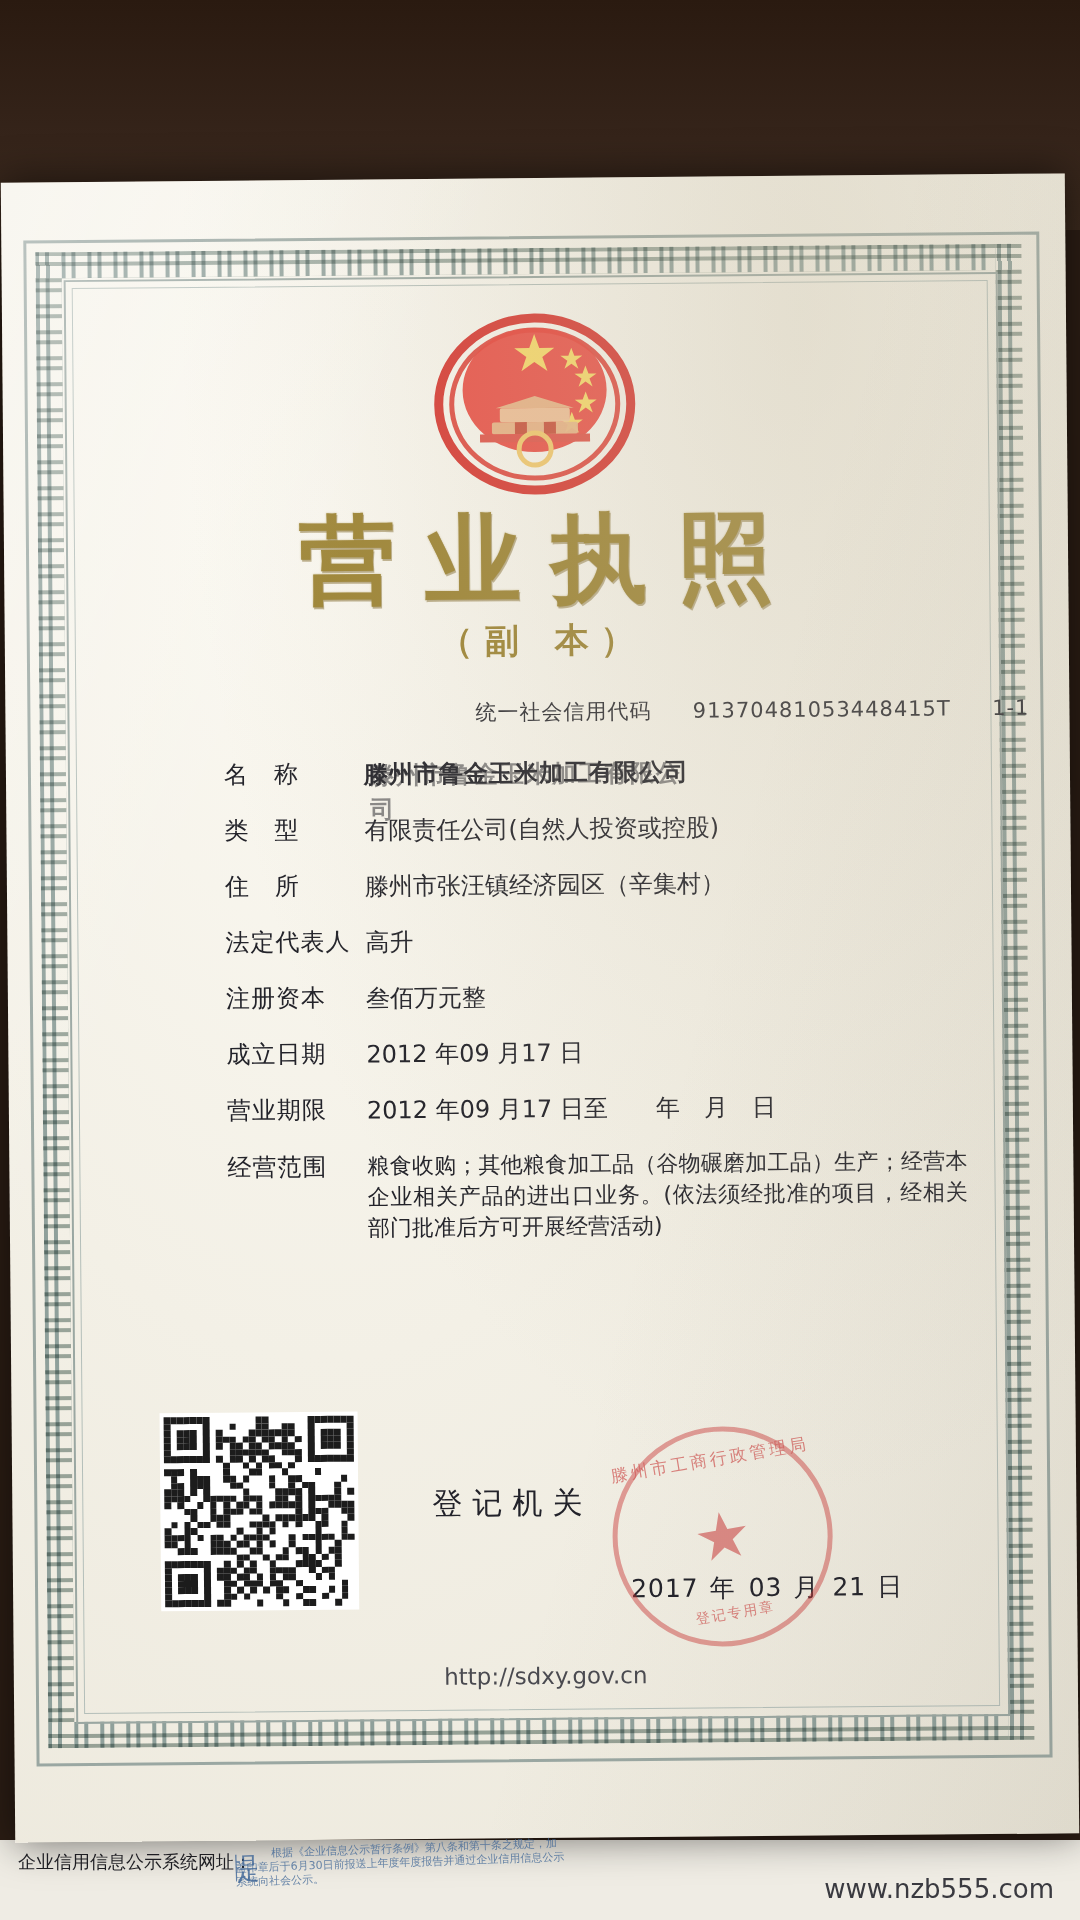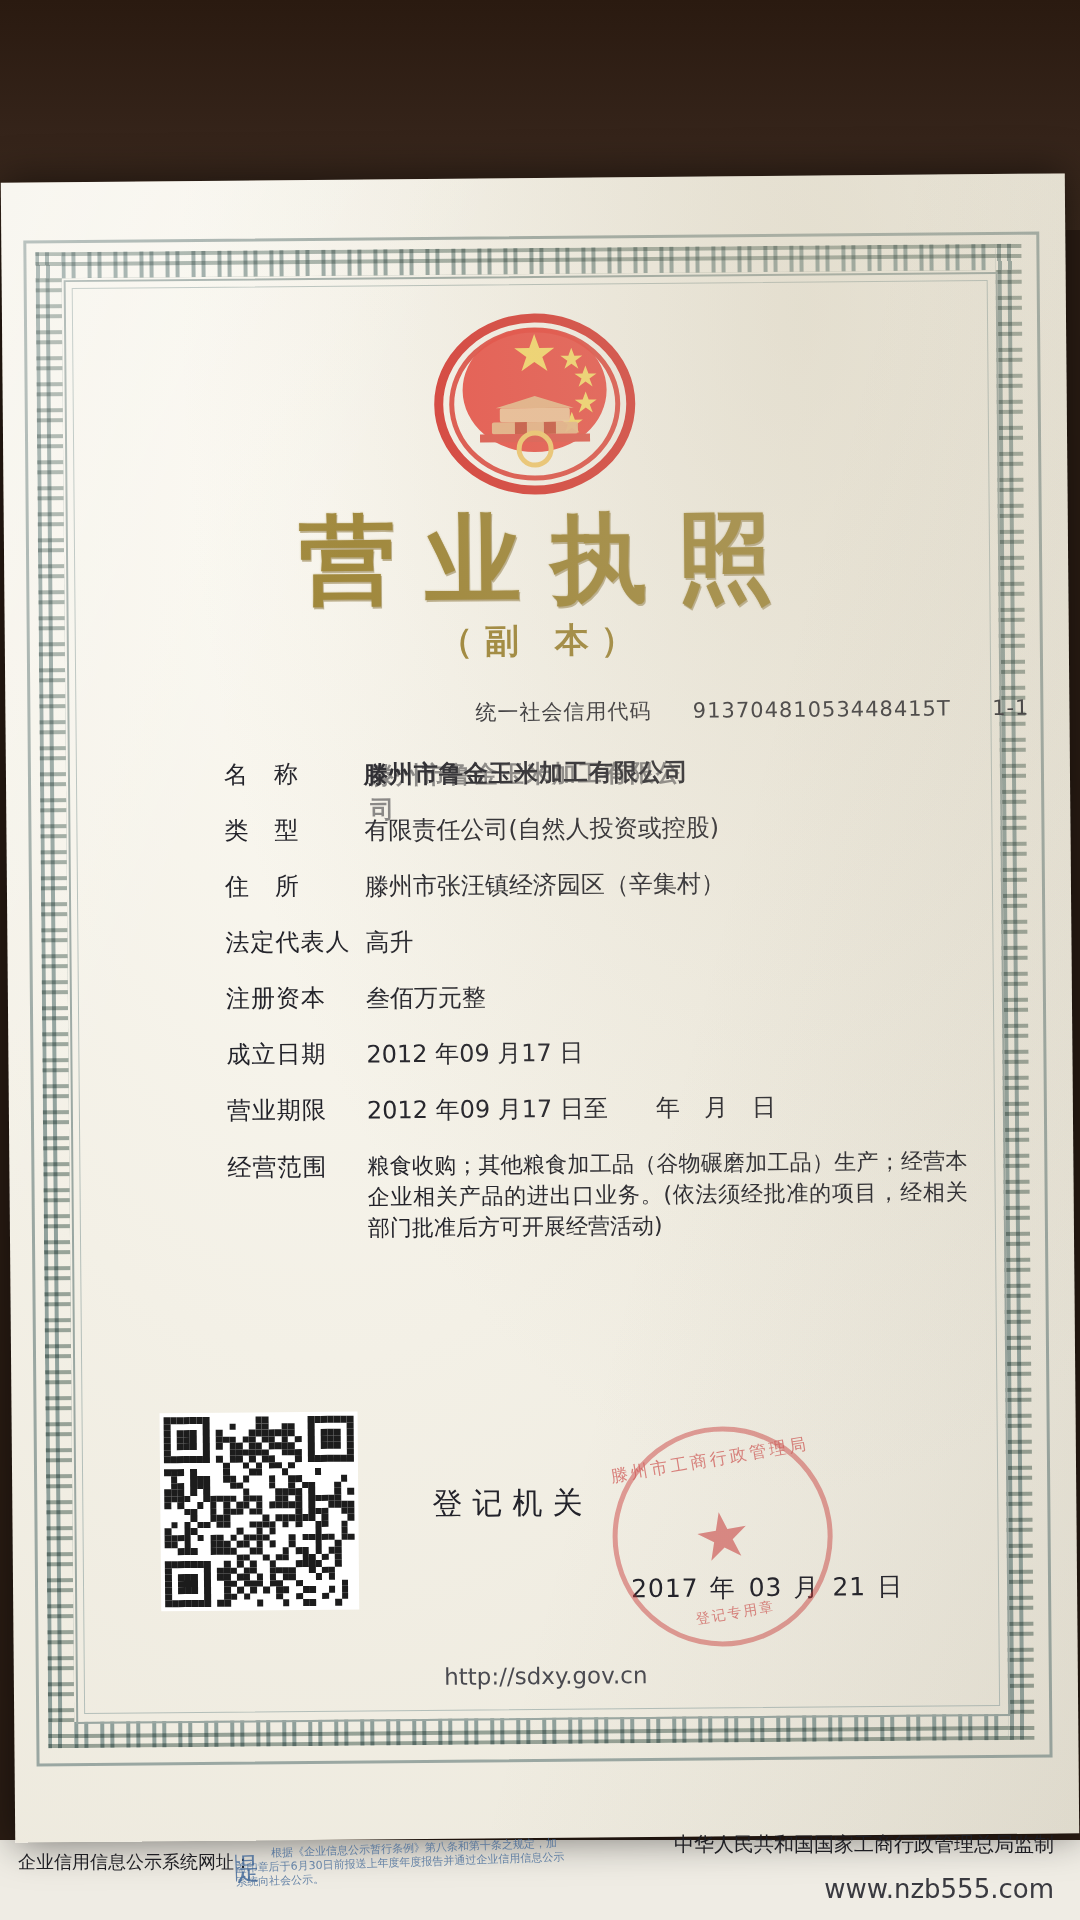--- a/index.html
+++ b/index.html
@@ -1281,16 +1281,15 @@
     <div class="url">http://sdxy.gov.cn</div>
   </div>
 
   <div class="bottom-left">企业信用信息公示系统网址：</div>
 
   <div class="notice-stamp">
     <span class="big">提</span>
     <span class="nbody">根据《企业信息公示暂行条例》第八条和第十条之规定，加盖印章后于6月30日前报送上年度年度报告并通过企业信用信息公示系统向社会公示。</span>
   </div>
 
-  <div class="bottom-right">中华人民共和国国家工商行政管理总局监制</div>
   <div class="watermark">www.nzb555.com</div>
 
 </div>
 
 </body></html>

